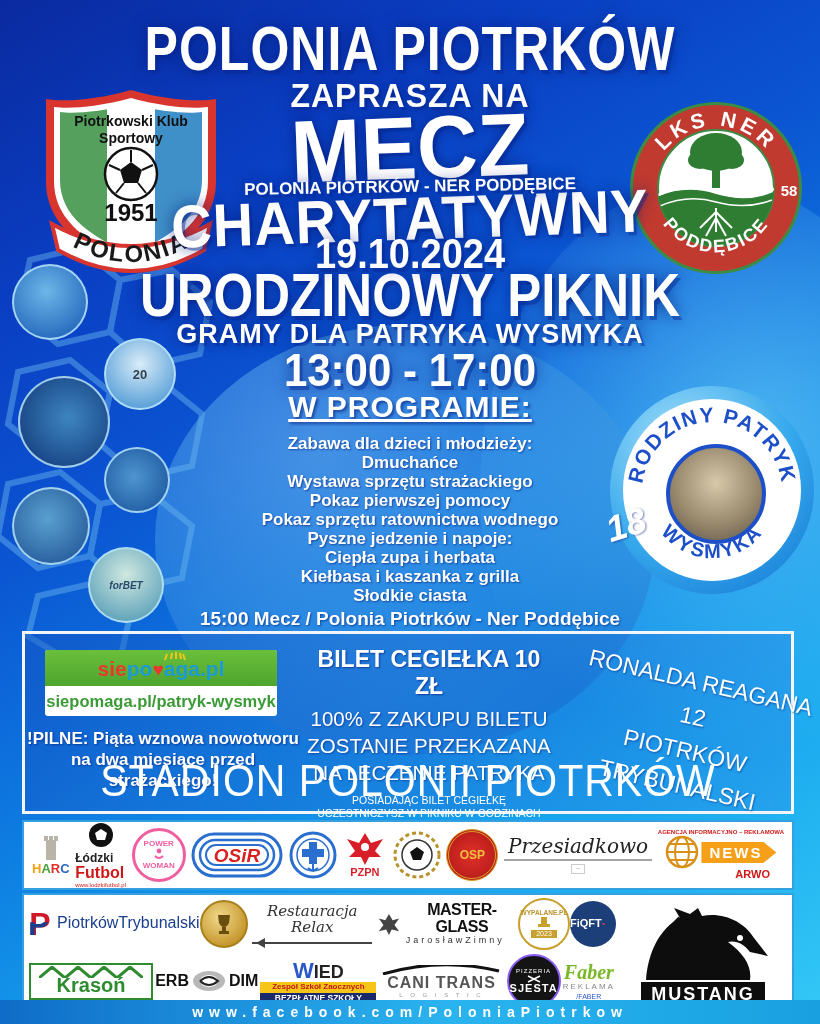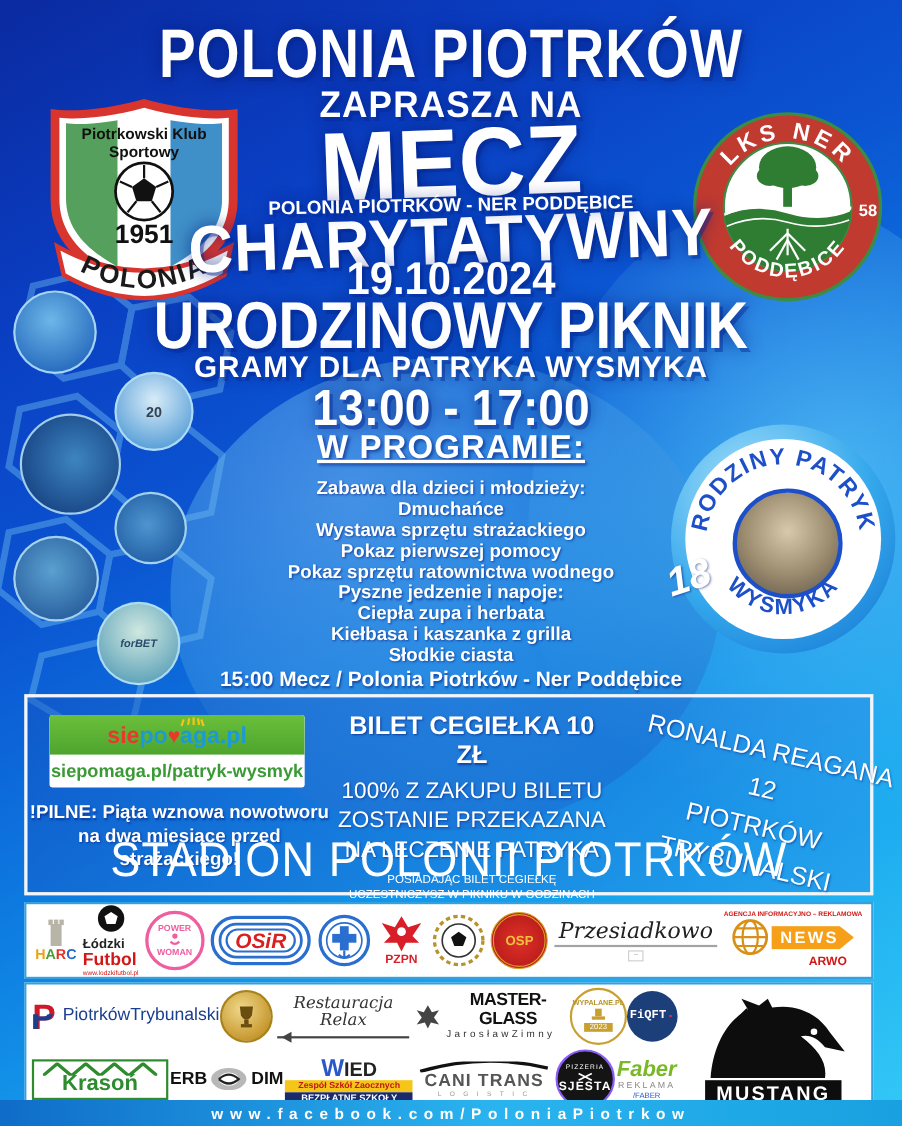--- a/index.html
+++ b/index.html
@@ -117,39 +117,39 @@
   .relax .arr{position:relative;width:120px;height:2px;background:#444;margin-top:6px;}
   .relax .arr::before{content:"";position:absolute;left:-1px;top:-4px;border:5px solid transparent;border-right:9px solid #444;}
   .mg{flex-direction:row;gap:5px;}
   .mg-txt{display:flex;flex-direction:column;align-items:flex-start;}
   .mg-name{font-size:16px;font-weight:800;color:#111;letter-spacing:-0.5px;}
   .mg-sub{font-size:9px;letter-spacing:3px;color:#333;}
   .wyp{width:48px;height:48px;border-radius:50%;border:2px solid #c8a030;display:flex;flex-direction:column;
     align-items:center;justify-content:center;color:#b8922a;}
   .wyp .a{font-size:6.5px;font-weight:700;}
   .wyp .y{font-size:7px;background:#c8a030;color:#fff;padding:0 5px;margin-top:2px;}
-  .ficit{width:46px;height:46px;border-radius:50%;background:#1c3f7a;display:flex;align-items:center;justify-content:center;
-    color:#fff;font-size:11px;font-weight:700;font-family:Liberation Mono, monospace;}
+  .ficit{width:46px;height:46px;border-radius:50%;background:#1c3f7a;display:flex;align-items:center;
+    color:#fff;font-size:11px;font-weight:700;}
   .ficit b{color:#e03a58;font-size:13px;}
   .krason{border:2px solid #2e8b2e;padding:1px 8px 2px;display:flex;flex-direction:column;align-items:center;}
   .krason .nm{font-size:20px;font-weight:800;color:#2e8b2e;margin-top:-3px;}
   .erb{flex-direction:row;gap:3px;font-size:16px;font-weight:800;color:#111;}
   .wied{width:116px;}
   .wied .nm{font-size:18px;font-weight:800;color:#222;}
   .wied .nm b{color:#2a58c8;font-size:22px;}
   .wied .b1{width:100%;background:#f5c518;color:#c01818;font-size:8px;font-weight:700;padding:1px 0;}
   .wied .b2{width:100%;background:#1a2a6a;color:#fff;font-size:8.5px;font-weight:700;padding:1px 0;}
   .cani{width:126px;position:relative;}
   .cani .nm{font-size:16px;color:#555;font-weight:700;letter-spacing:1px;}
   .cani .sb{font-size:6px;color:#999;letter-spacing:3px;}
   .sjesta{width:50px;height:50px;border-radius:50%;background:#141414;display:flex;flex-direction:column;
     align-items:center;justify-content:center;color:#fff;border:2px solid #8b5cf6;}
   .sjesta .a{font-size:6px;letter-spacing:1px;}
   .sjesta .nm{font-size:11px;font-weight:800;letter-spacing:1px;}
-  .faber .nm{font-family:Liberation Sans, sans-serif;font-style:italic;font-size:20px;font-weight:700;color:#7ab82a;}
+  .faber .nm{font-family:Liberation Serif, serif;font-style:italic;font-size:20px;font-weight:700;color:#7ab82a;}
   .faber .sb{font-size:8px;color:#888;letter-spacing:2px;}
   .faber .fb{font-size:7px;color:#2a58c8;margin-top:2px;}
   .mustang{position:absolute;right:4px;top:2px;width:170px;height:113px;display:flex;flex-direction:column;
     align-items:center;justify-content:flex-end;}
   .mustang-bar{background:#0d0d0d;color:#fff;font-weight:800;font-size:18px;letter-spacing:2px;
     padding:2px 10px;margin-bottom:3px;}
   
   .footer{position:absolute;left:0;top:1000px;width:820px;height:24px;
     background:linear-gradient(90deg,#0f6cc8,#2ab4ef 55%,#18a0e0);display:flex;align-items:center;justify-content:center;
     font-size:14px;font-weight:700;letter-spacing:6px;z-index:9;}

